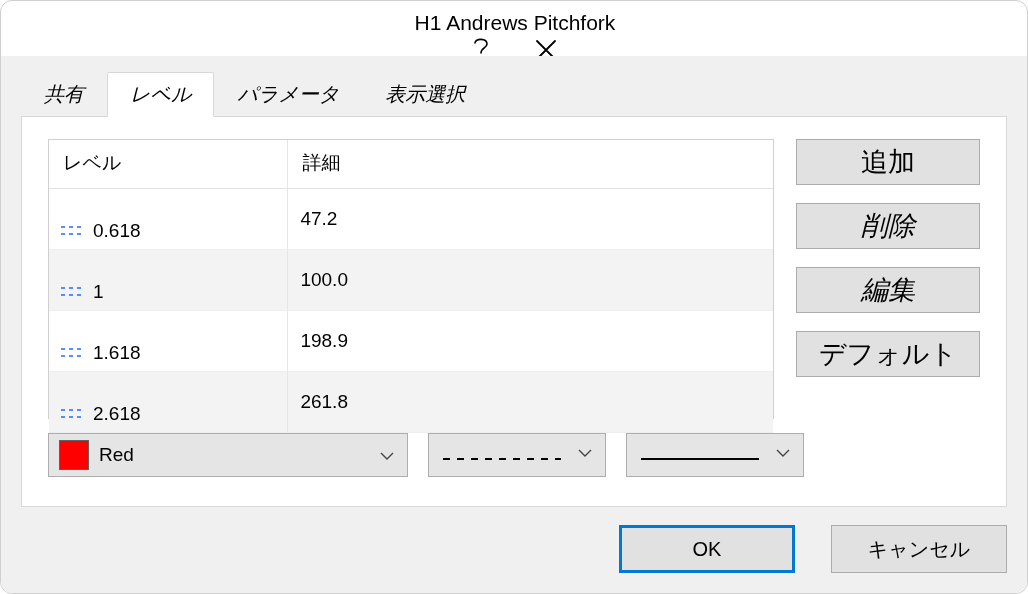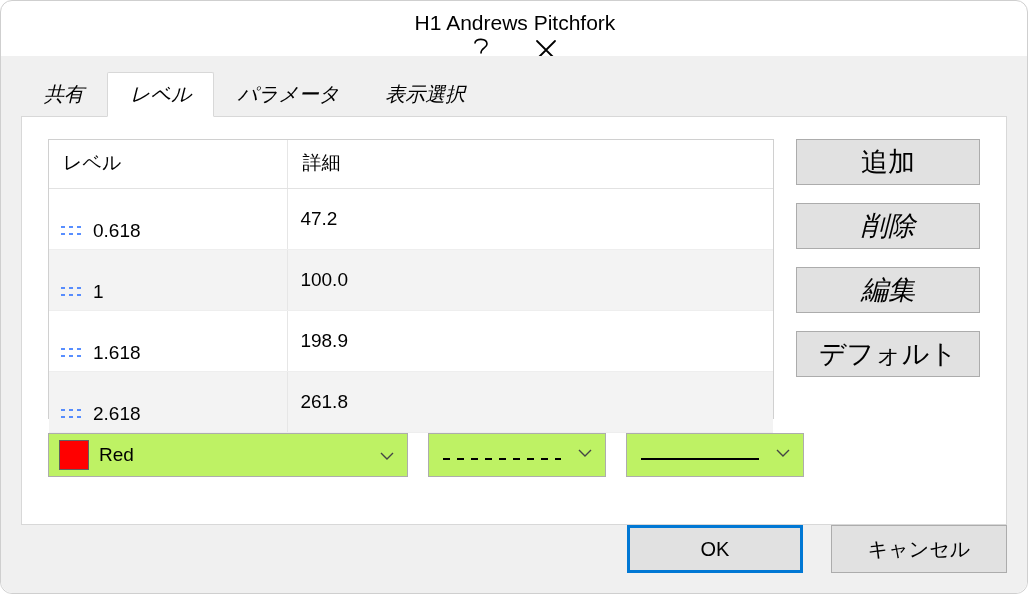--- a/index.html
+++ b/index.html
@@ -154,21 +154,21 @@
       color:#000;
     }
     .btn.disabled { color:#000000;font-style:italic; }
     .bottom-selectors {
       display:flex;
       gap: 20px;
     }
     .combo {
       height: 44px;
       border:1px solid #adadad;
-      background:#bef264;
+      background:#e5e5e5;
       display:flex;
       align-items:center;
       justify-content:space-between;
       padding: 0 12px 0 10px;
       font-size:19px;
     }
     .combo.color { width: 360px; }
     .combo.style { width: 178px; justify-content:center; position:relative; }
     .combo.width { width: 178px; justify-content:center; position:relative; }
     .colorswatch {
@@ -179,22 +179,22 @@
     .chev {
       width:16px; height:16px;
     }
     .combo.style .line-preview, .combo.width .line-preview {
       position:absolute; left:14px; right:40px; top:50%; transform:translateY(-50%);
     }
     .combo .chev-holder{position:absolute; right:12px; top:50%; transform:translateY(-50%);}
     .dialog-buttons {
       display:flex;
       justify-content:flex-end;
-      gap: 28px;
-      padding-top: 0;
+      gap: 36px;
+      padding-top: 18px;
     }
     .dlgbtn {
       width: 176px;
       height: 48px;
       background:#e1e1e1;
       border:1px solid #acacac;
       font-size:20px;
       display:flex;
       align-items:center;
       justify-content:center;

